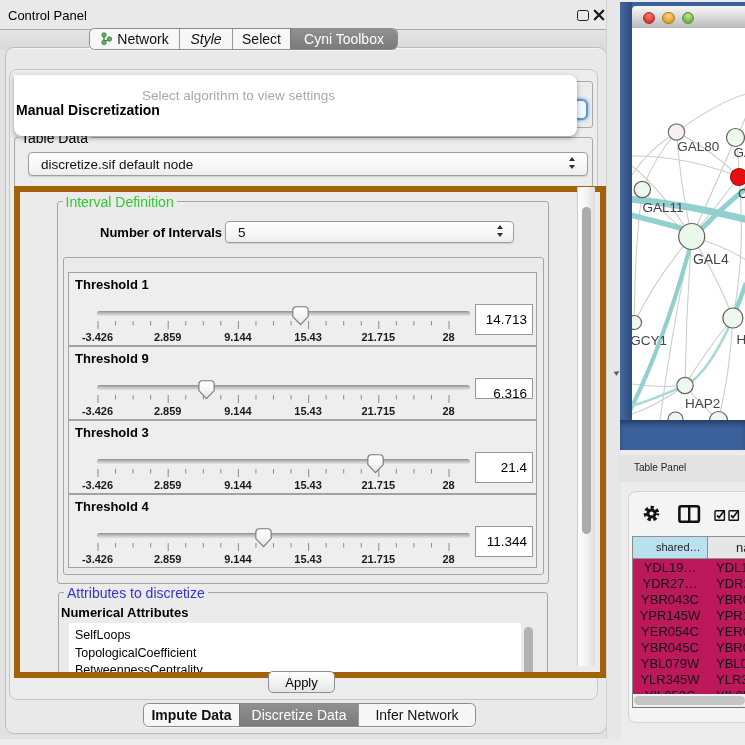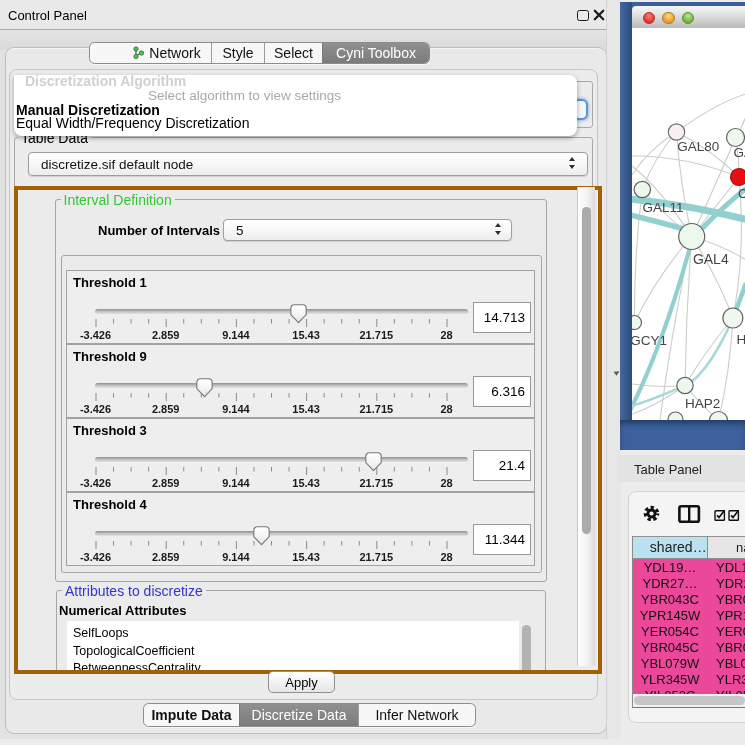--- a/index.html
+++ b/index.html
@@ -40,31 +40,31 @@
   <div class="abs" style="left:577px;top:10px;width:10px;height:9px;border:1.6px solid #1a1a1a;border-radius:2.5px;"></div>
   <svg class="abs" style="left:593px;top:9px;" width="12" height="12" viewBox="0 0 12 12">
     <path d="M1.8 1.8 L10.2 10.2 M10.2 1.8 L1.8 10.2" stroke="#1a1a1a" stroke-width="2.3" stroke-linecap="round"></path>
   </svg>
 
   <div class="abs" style="left:0;top:30px;width:618px;height:20px;background:linear-gradient(180deg,#e4e4e4,#dadada);"></div>
 
   <div class="abs" style="left:5px;top:47px;width:600px;height:685px;background:#e9e9e9;
        border:1px solid #bdbdbd;border-radius:9px;box-shadow:inset 0 1px 0 #f5f5f5;"></div>
 
-  <div class="seg" style="left:89px;top:42px;height:20px;padding-left:32px;">
+  <div class="seg" style="left:89px;top:28px;height:20px;">
     <div class="it" style="width:89px;">
       <svg width="13" height="14" viewBox="0 0 13 14" style="margin-right:4px;">
         <path d="M4 3 L4 10 M4 10 L9 7" stroke="#555" stroke-width="1.2" fill="none"></path>
         <circle cx="4" cy="3" r="2.2" fill="#57b957" stroke="#2e7d32" stroke-width="0.8"></circle>
         <circle cx="4" cy="10.5" r="2.2" fill="#57b957" stroke="#2e7d32" stroke-width="0.8"></circle>
         <circle cx="9.5" cy="7" r="2.2" fill="#57b957" stroke="#2e7d32" stroke-width="0.8"></circle>
       </svg>
       <span>Network</span>
     </div>
-    <div class="it" style="width:53px;">Style</div>
+    <div class="it" style="width:53px;font-style:italic;">Style</div>
     <div class="it" style="width:58px;">Select</div>
     <div class="it sel" style="width:107px;">Cyni Toolbox</div>
   </div>
 
   <div class="abs" style="left:9px;top:69px;width:587px;height:629px;background:#ececec;
        border:1px solid #c6c6c6;border-radius:8px;"></div>
 
   <div class="grp" style="left:14px;top:81px;width:577px;height:45px;"></div>
 
   <div class="abs" style="left:572px;top:98.5px;width:12px;height:17px;border:2.5px solid #5c95cf;border-radius:6px;
@@ -74,21 +74,21 @@
   <div class="gtitle" style="left:18px;top:130.5px;">Table Data</div>
   <div class="combo" style="left:28px;top:152px;width:558px;height:22px;">
     <div class="ctext">discretize.sif default node</div>
     <div class="spin" style="right:9px;top:4px;">
         <div class="up"></div>
         <div class="dn"></div>
       </div>
   </div>
 
   <div class="abs" id="scrollpane" style="left:14px;top:186px;width:580px;height:480px;background:#ebebeb;
-       border:4px solid #a16207;overflow:hidden;">
+       border:6px solid #a16207;overflow:hidden;">
 
     <div class="grp" style="left:37px;top:9px;width:490px;height:381px;border-color:#a6a6a6;"></div>
     <div class="gtitle" style="left:42.5px;top:3px;background:#ebebeb;color:#31c931;">Interval Definition</div>
     <div class="abs" style="left:80px;top:32.5px;font-size:13px;font-weight:bold;">Number of Intervals</div>
     <div class="combo" style="left:205px;top:29px;width:287px;height:20px;">
       <div class="ctext">5</div>
       <div class="spin" style="right:7px;top:3px;">
           <div class="up"></div>
           <div class="dn"></div>
         </div>
@@ -175,21 +175,21 @@
 <svg class="abs" style="left:129.3px;top:33px;" width="17" height="20" viewBox="0 0 16.5 19.4">
 <path d="M0.8 4.1 A3.4 3.4 0 0 1 4.2 0.7 L12.3 0.7 A3.4 3.4 0 0 1 15.7 4.1 L15.7 10.3 L8.25 18.2 L0.8 10.3 Z" fill="url(#thgtb2)" stroke="#787878" stroke-width="1.1"></path>
 <defs>
             <linearGradient id="thgtb2" x1="0" y1="0" x2="0" y2="1">
 <stop offset="0" stop-color="#ffffff"></stop>
               <stop offset="0.55" stop-color="#f4f4f4"></stop>
               <stop offset="1" stop-color="#e2e2e2"></stop>
 </linearGradient>
           </defs>
         </svg>
-<div class="tfield" style="left:406px;top:31px;width:58px;height:31px;line-height:29px;text-align:right;">6.316</div>
+<div class="tfield" style="left:406px;top:31px;width:58px;height:21px;line-height:29px;text-align:right;">6.316</div>
 </div>
     <div class="tbox" style="left:48px;top:228px;width:467px;height:72px;">
 <div class="ttitle">Threshold 3</div>
 <div class="track" style="left:27.5px;top:37.5px;width:373.5px;"></div>
 <svg class="abs" style="left:27.5px;top:48px;" width="374" height="9" viewBox="0 0 374 9">
           <line x1="1.00" y1="0" x2="1.00" y2="8" stroke="#8a8a8a" stroke-width="1"></line>
           <line x1="18.55" y1="0" x2="18.55" y2="4.5" stroke="#8a8a8a" stroke-width="1"></line>
           <line x1="36.10" y1="0" x2="36.10" y2="4.5" stroke="#8a8a8a" stroke-width="1"></line>
           <line x1="53.65" y1="0" x2="53.65" y2="4.5" stroke="#8a8a8a" stroke-width="1"></line>
           <line x1="71.20" y1="0" x2="71.20" y2="8" stroke="#8a8a8a" stroke-width="1"></line>
@@ -281,24 +281,22 @@
     <div class="abs" style="left:55px;top:453.5px;font-size:12.5px;">TopologicalCoefficient</div>
     <div class="abs" style="left:55px;top:471px;font-size:12.5px;">BetweennessCentrality</div>
     <div class="abs" style="left:503.5px;top:434.5px;width:9.5px;height:46px;background:#b3b3b3;border-radius:5px 5px 0 0;"></div>
   </div>
 
   <div class="abs" style="left:577px;top:187px;width:17px;height:479px;background:linear-gradient(90deg,#ffffff,#f2f2f2 55%,#dcdcdc);border-left:1px solid #c9c9c9;"></div>
   <div class="abs" style="left:581.5px;top:207px;width:9px;height:327px;background:#ababab;border-radius:5px;"></div>
 
   <div class="abs" style="left:14px;top:75px;width:563px;height:61px;background:#ffffff;
        border-radius:0 8px 8px 8px;box-shadow:0 2px 5px rgba(0,0,0,0.35);"></div>
-  <div class="abs" style="left:25px;top:73px;font-size:14px;font-weight:bold;color:#cdd1d5;">Discretization Algorithm</div>
-  <div class="abs" style="left:14px;top:88px;width:449px;text-align:center;font-size:13.5px;color:#a9a9a9;padding-left:6px;">Select algorithm to view settings</div>
+  <div class="abs" style="left:14px;top:88px;width:449px;text-align:center;font-size:13.5px;color:#a9a9a9;">Select algorithm to view settings</div>
   <div class="abs" style="left:16px;top:102px;font-size:14px;font-weight:bold;color:#000;">Manual Discretization</div>
-  <div class="abs" style="left:16px;top:114.5px;font-size:14px;color:#000;">Equal Width/Frequency Discretization</div>
 
   <div class="abs" style="left:268px;top:671px;width:65px;height:20px;border:1px solid #8f8f8f;border-radius:5px;
        background:linear-gradient(180deg,#ffffff,#e6e6e6);font-size:13px;display:flex;align-items:center;justify-content:center;">Apply</div>
 
   <div class="seg" style="left:143px;top:703px;height:21.5px;">
     <div class="it" style="width:95px;font-weight:bold;">Impute Data</div>
     <div class="it sel" style="width:119px;">Discretize Data</div>
     <div class="it" style="width:117px;">Infer Network</div>
   </div>
 
@@ -375,21 +373,21 @@
         <text x="-1.7" y="317">GCY1</text>
         <text x="104.6" y="315.5">HI</text>
         <text x="53" y="380">HAP2</text>
       </g>
     </svg>
   </div>
   <div class="abs" style="left:619.5px;top:419.5px;width:125.5px;height:30.5px;background:#3c619c;
        box-shadow:inset 0 5px 6px -2px rgba(10,25,50,0.55);"></div>
 
   <div class="abs" style="left:618px;top:454.5px;width:127px;height:27.5px;background:#e3e3e3;"></div>
-  <div class="abs" style="left:634px;top:461.5px;font-size:13px;color:#222;">Table Panel</div>
+  <div class="abs" style="left:634px;top:461.5px;font-size:10px;color:#222;">Table Panel</div>
   <div class="abs" style="left:628px;top:490.5px;width:130px;height:230px;background:#f4f4f4;
        border:1px solid #d4d4d4;border-radius:8px;"></div>
 
   <svg class="abs" style="left:643px;top:505px;" width="17" height="17" viewBox="0 0 17 17">
     <circle cx="8.5" cy="8.5" r="6.2" fill="none" stroke="#111" stroke-width="3.2" stroke-dasharray="3.2 2.6" stroke-dashoffset="1.4"></circle>
     <circle cx="8.5" cy="8.5" r="5" fill="#111"></circle>
     <circle cx="8.5" cy="8.5" r="2.1" fill="#f4f4f4"></circle>
   </svg>
   <svg class="abs" style="left:678px;top:504.5px;" width="23" height="18" viewBox="0 0 23 18">
     <rect x="1.4" y="1.3" width="19.5" height="15.4" rx="1.8" fill="none" stroke="#111" stroke-width="2.6"></rect>
@@ -402,23 +400,23 @@
   <svg class="abs" style="left:727.5px;top:508.5px;" width="12" height="12" viewBox="0 0 12 12">
     <rect x="1" y="1.8" width="9.4" height="9.4" rx="0.8" fill="none" stroke="#111" stroke-width="1.4"></rect>
     <path d="M3 6.4 L5 8.4 L10.6 1.2" fill="none" stroke="#111" stroke-width="1.7"></path>
   </svg>
 
   <div class="abs" style="left:632px;top:535.5px;width:75.5px;height:23.5px;background:#b9e1ef;
        border:1px solid #8f8f8f;box-sizing:border-box;"></div>
   <div class="abs" style="left:707.5px;top:535.5px;width:37.5px;height:23.5px;background:#e6e6e6;
        border-top:1px solid #8f8f8f;border-bottom:1px solid #8f8f8f;box-sizing:border-box;"></div>
   <div class="abs" style="left:632px;top:535.5px;width:75.5px;height:23.5px;display:flex;align-items:center;
-       justify-content:center;font-size:14px;color:#222;padding-left:17px;box-sizing:border-box;">shared…</div>
+       justify-content:center;font-size:11px;color:#222;padding-left:17px;box-sizing:border-box;">shared…</div>
   <div class="abs" style="left:736px;top:540px;font-size:13px;color:#222;">name</div>
-  <div class="abs" style="left:632.5px;top:559px;width:112.5px;height:135px;background:#ec4899;overflow:hidden;">
+  <div class="abs" style="left:632.5px;top:559px;width:112.5px;height:135px;background:#be185d;overflow:hidden;">
     <div style="position:absolute;left:0;top:0px;width:75px;height:16px;display:flex;align-items:center;justify-content:center;font-size:13px;color:#111;">YDL19…</div>
       <div style="position:absolute;left:83.5px;top:0px;height:16px;display:flex;align-items:center;font-size:13px;color:#111;white-space:nowrap;">YDL194W</div>
       <div style="position:absolute;left:0;top:16px;width:75px;height:16px;display:flex;align-items:center;justify-content:center;font-size:13px;color:#111;">YDR27…</div>
       <div style="position:absolute;left:83.5px;top:16px;height:16px;display:flex;align-items:center;font-size:13px;color:#111;white-space:nowrap;">YDR277C</div>
       <div style="position:absolute;left:0;top:32px;width:75px;height:16px;display:flex;align-items:center;justify-content:center;font-size:13px;color:#111;">YBR043C</div>
       <div style="position:absolute;left:83.5px;top:32px;height:16px;display:flex;align-items:center;font-size:13px;color:#111;white-space:nowrap;">YBR043C</div>
       <div style="position:absolute;left:0;top:48px;width:75px;height:16px;display:flex;align-items:center;justify-content:center;font-size:13px;color:#111;">YPR145W</div>
       <div style="position:absolute;left:83.5px;top:48px;height:16px;display:flex;align-items:center;font-size:13px;color:#111;white-space:nowrap;">YPR145W</div>
       <div style="position:absolute;left:0;top:64px;width:75px;height:16px;display:flex;align-items:center;justify-content:center;font-size:13px;color:#111;">YER054C</div>
       <div style="position:absolute;left:83.5px;top:64px;height:16px;display:flex;align-items:center;font-size:13px;color:#111;white-space:nowrap;">YER054C</div>

